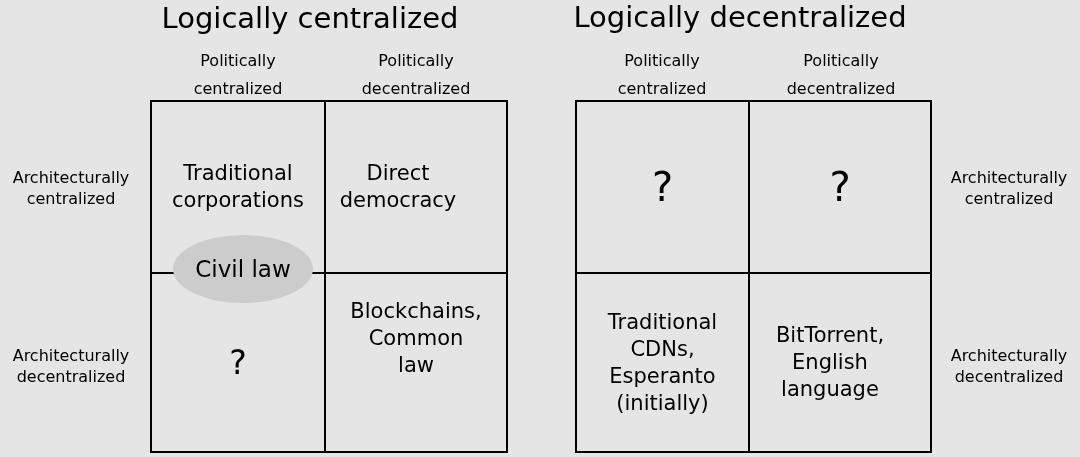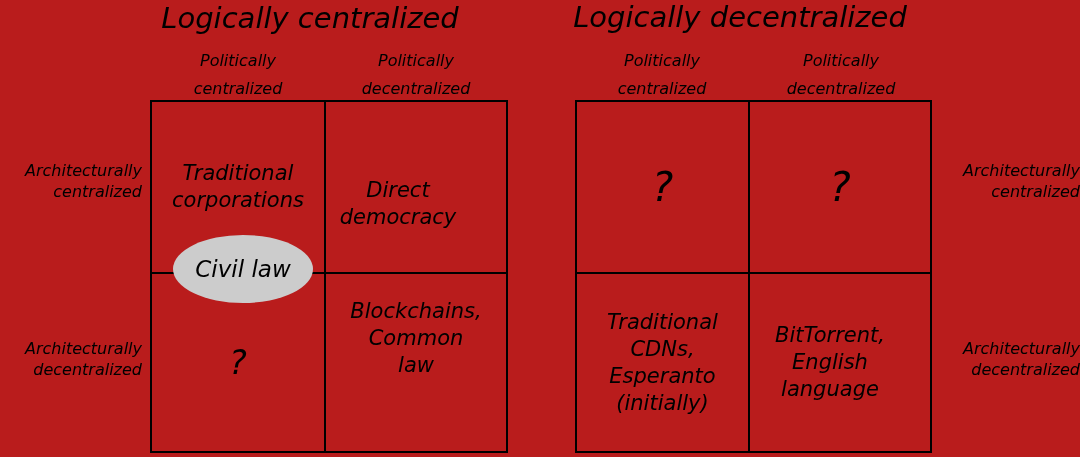--- a/index.html
+++ b/index.html
@@ -9,46 +9,46 @@
   }
   html, body {
     margin: 0;
     padding: 0;
     background: #ffffff;
   }
   .canvas {
     position: relative;
     width: 1080px;
     height: 457px;
-    background: #b91c1c;
+    background: #e5e5e5;
     font-family: "DejaVu Sans", "Liberation Sans", sans-serif;
     color: var(--text);
     overflow: hidden;
-    font-style: italic;
   }
   .panel-title {
     position: absolute;
     text-align: center;
     font-size: 29px;
     line-height: 34px;
     white-space: pre-line;
   }
   .col-header {
     position: absolute;
     text-align: center;
     font-size: 16px;
     line-height: 28px;
     white-space: pre-line;
   }
   .row-label {
     position: absolute;
-    text-align: right;
+    text-align: center;
     font-size: 16px;
     line-height: 21px;
     white-space: pre-line;
+    margin-top: 7px;
   }
   .matrix {
     position: absolute;
     top: 100px;
     height: 353px;
     box-sizing: border-box;
     border: 2px solid var(--line);
     padding-left: 19px;
   }
   .vdiv {
@@ -110,21 +110,21 @@
 centralized</div>
   <div class="row-label" style="left:0px; top:338px; width:142px;">Architecturally
 decentralized</div>
 
   <div class="matrix" style="left:150px; width:358px;">
     <div class="vdiv" style="left:172px;"></div>
     <div class="hdiv"></div>
 
     <div class="cell" style="left:0; top:0; width:172px; height:170px;">Traditional
 corporations</div>
-    <div class="cell" style="left:174px; top:17px; width:144px; height:170px;">Direct
+    <div class="cell" style="left:174px; top:0; width:144px; height:170px;">Direct
 democracy</div>
     <div class="cell qmark" style="left:0; top:172px; width:172px; height:177px;">?</div>
     <div class="cell" style="left:174px; top:172px; width:180px; height:129px;">Blockchains,
 Common
 law</div>
 
     <div class="ellipse">Civil law</div>
   </div>
 
   <div class="panel-title" style="left:540px; top:0px; width:400px;">Logically decentralized</div>

